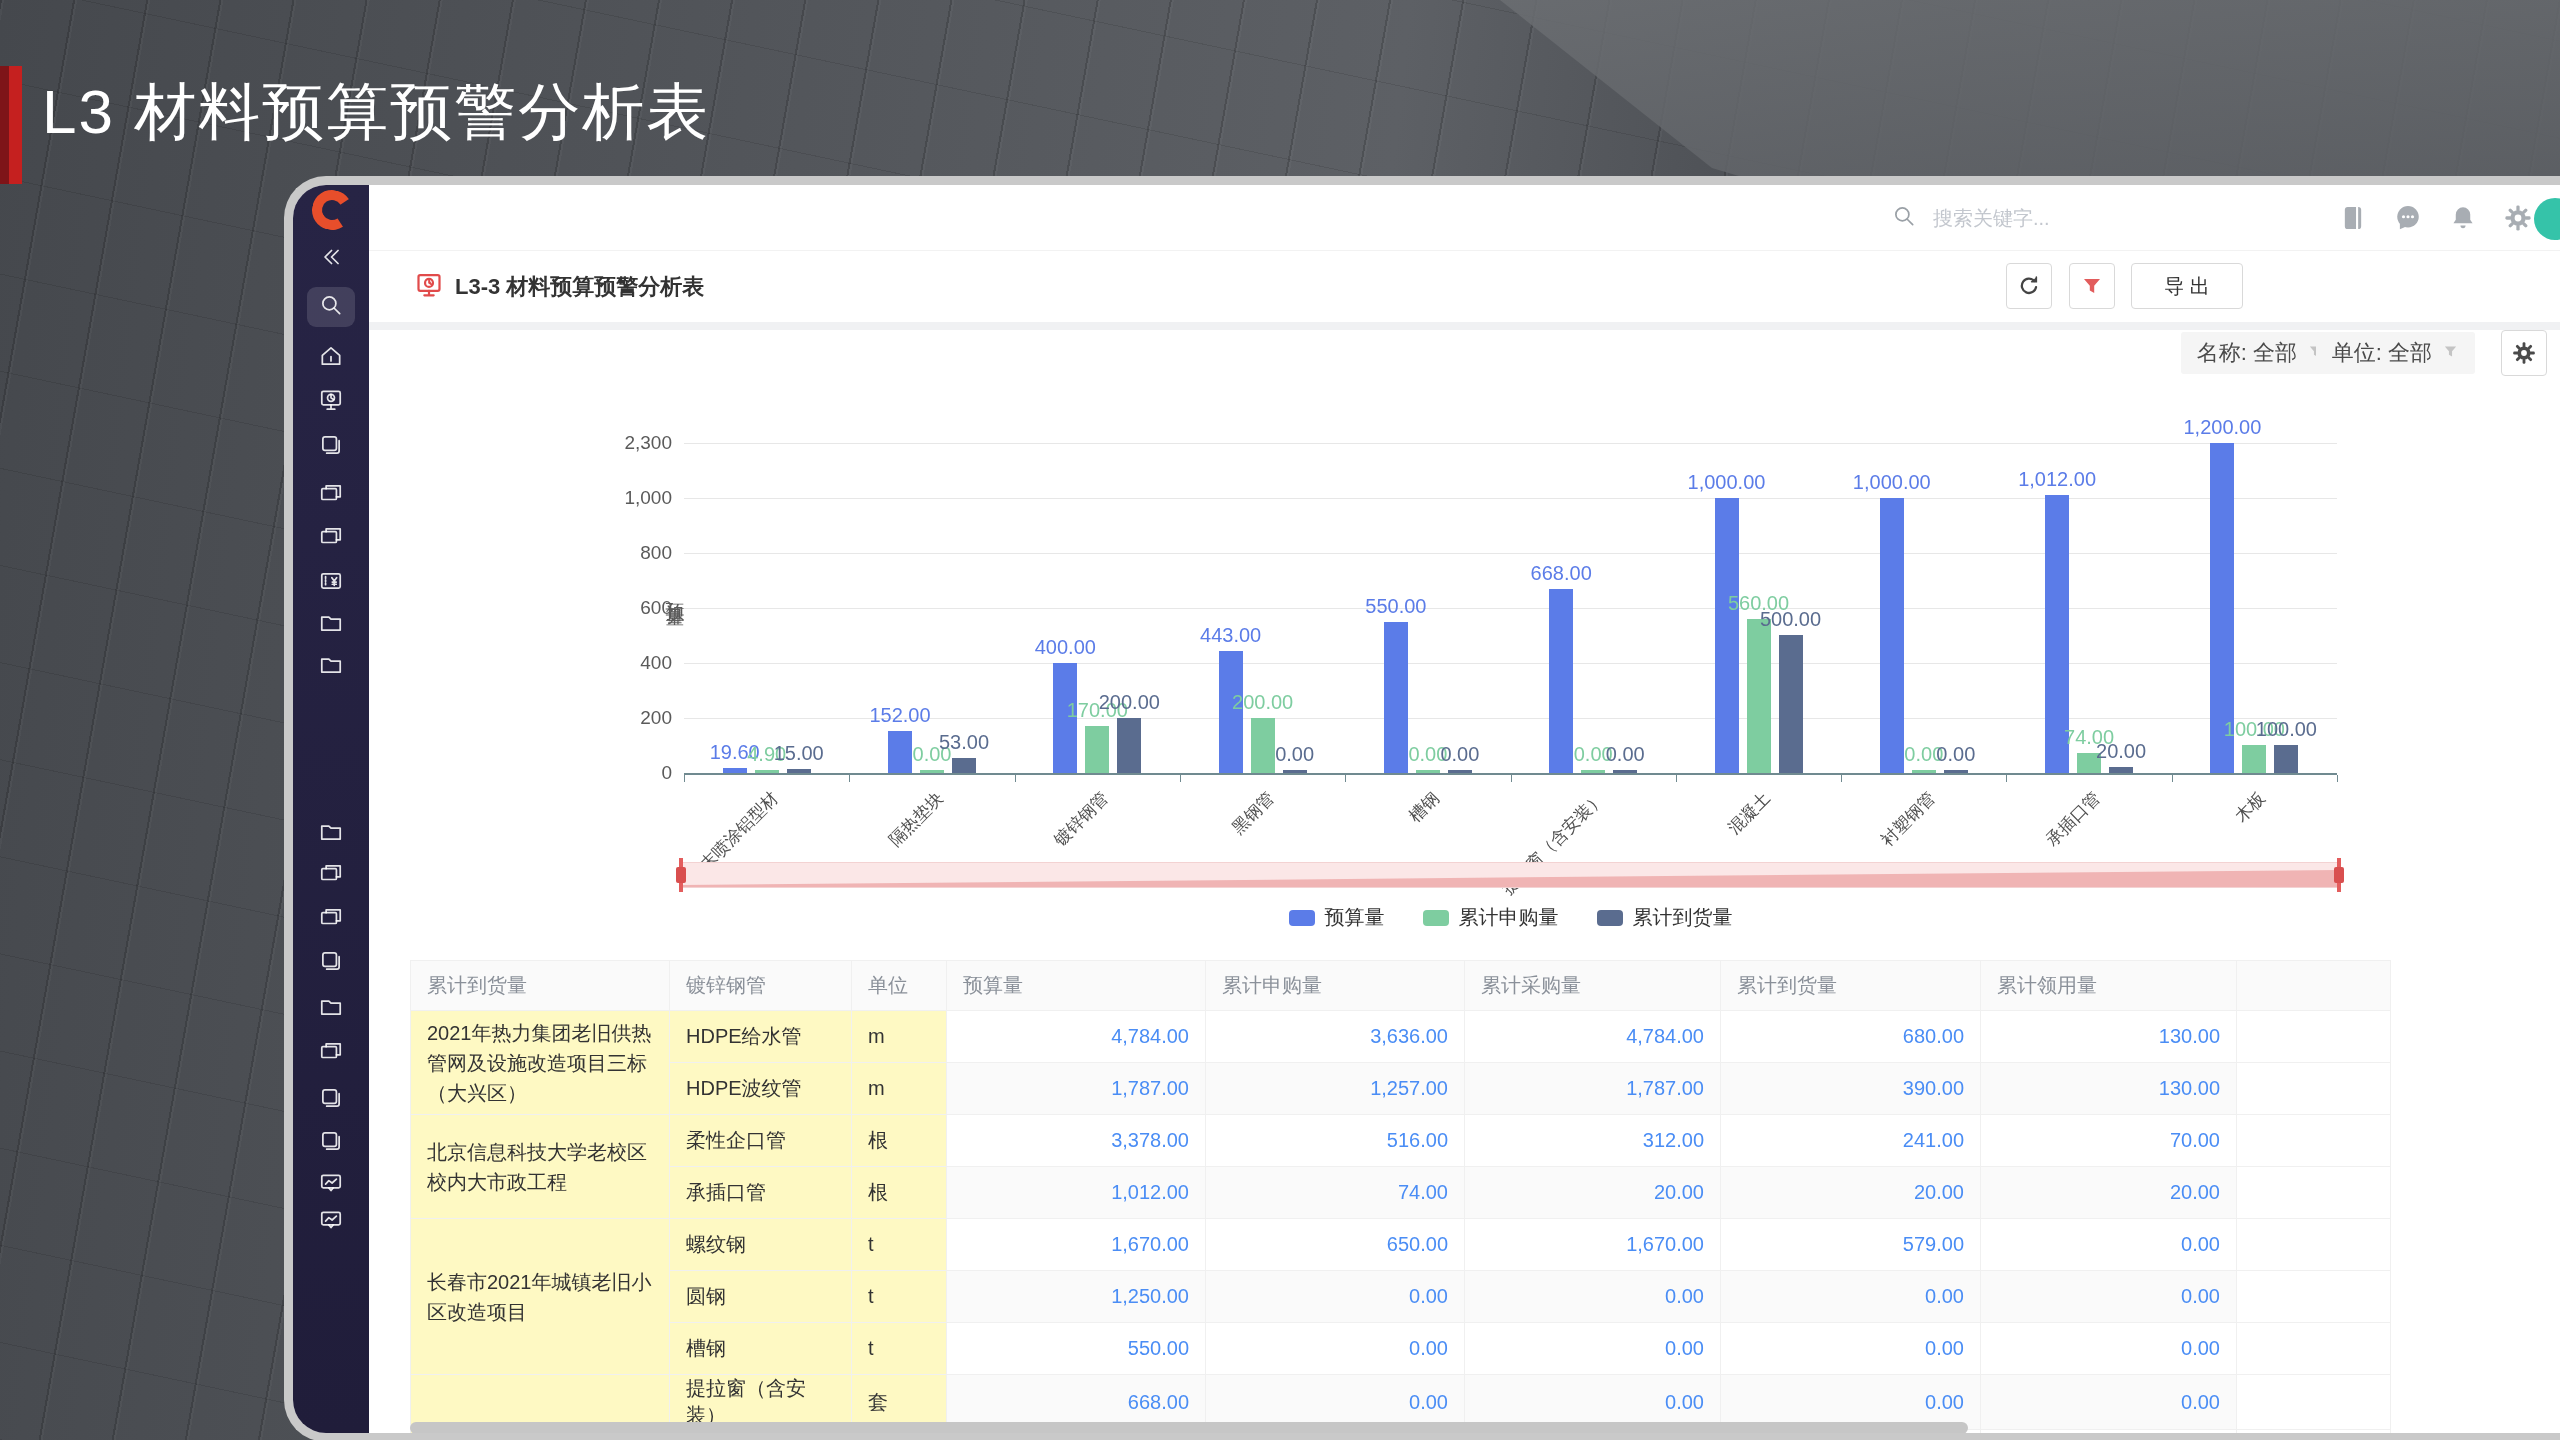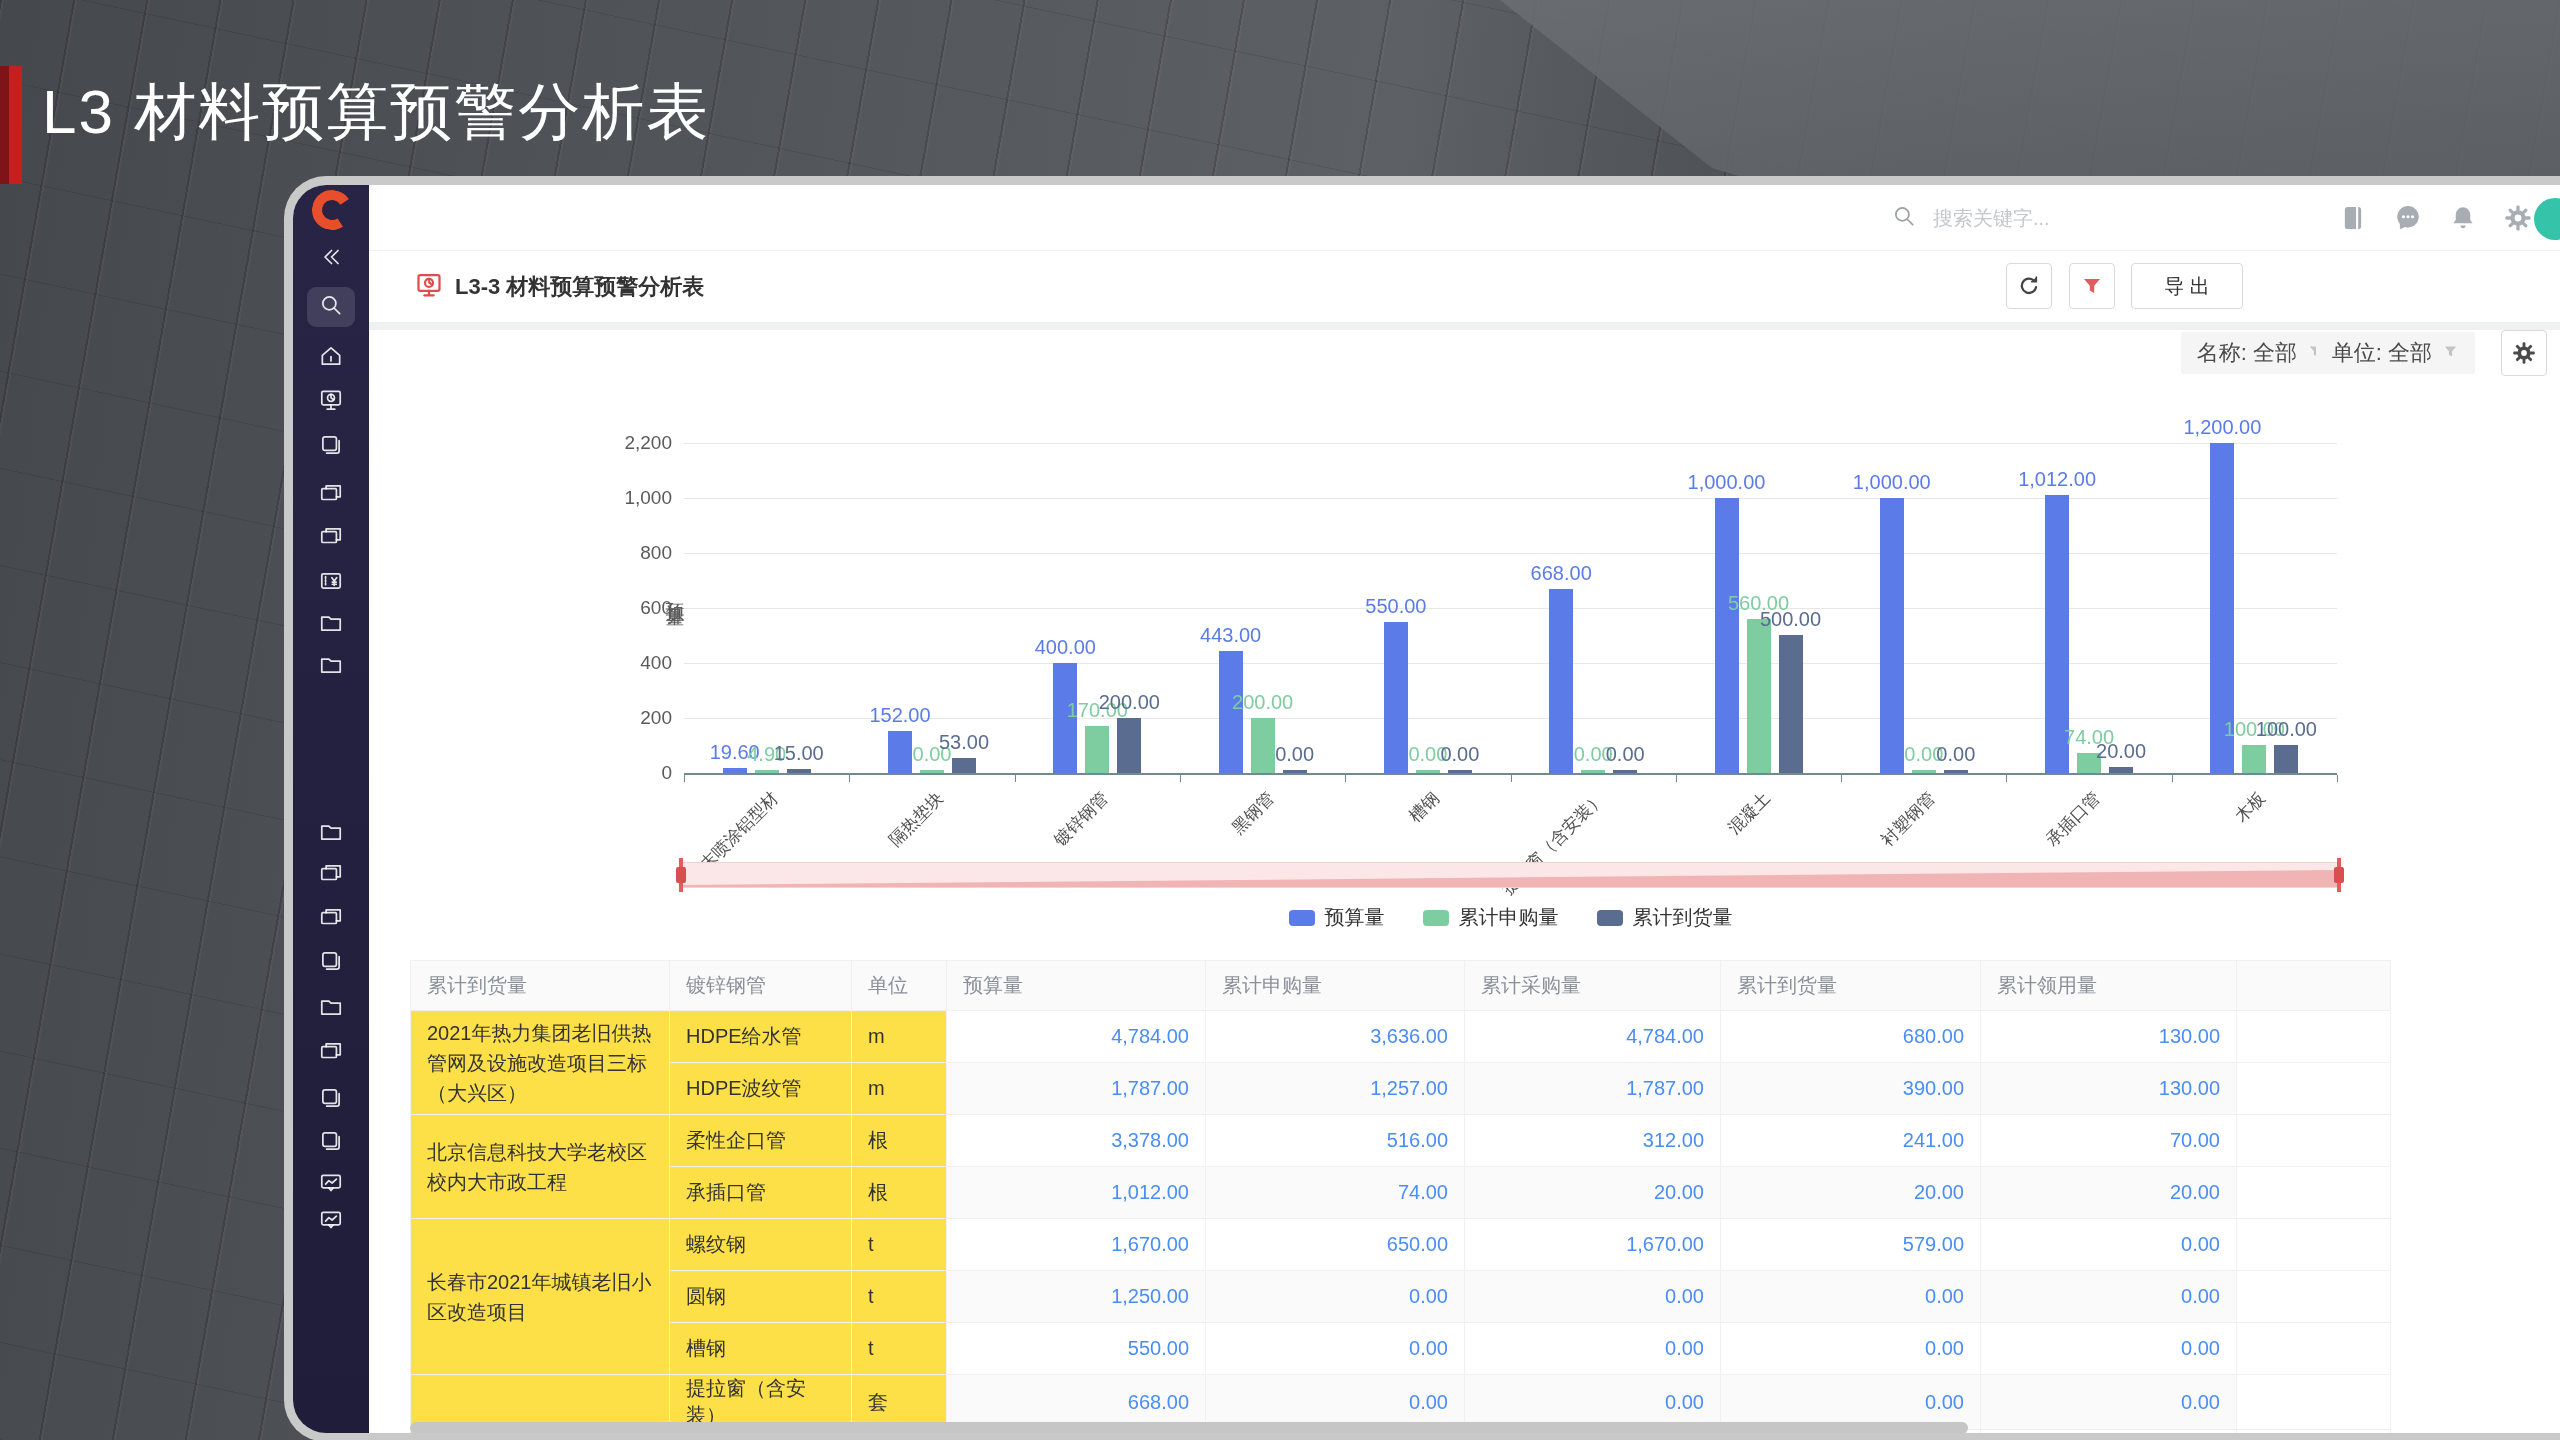--- a/index.html
+++ b/index.html
@@ -91,21 +91,21 @@
   .legend-item { display:flex; align-items:center; gap:10px; cursor:pointer; }
   .legend-swatch { width:26px; height:16px; border-radius:4px; }
   .legend-label { font-size:20px; color:#333; }
 
   
   #table-wrap { position:absolute; left:41px; top:630px; width:1980px; }
   table { border-collapse:collapse; table-layout:fixed; width:1980px; font-size:20px; }
   th { height:50px; background:#fafafa; color:#8a9099; font-weight:400; text-align:left;
     padding:0 16px; border:1px solid #f0f0f0; }
   td { height:52px; border:1px solid #f0f0f0; padding:0 16px; color:#333; }
-  td.fixedcol { background:#fde047; }
+  td.fixedcol { background:#fef9c3; }
   td.project { line-height:1.5; }
   td.num { text-align:right; color:#4a8df5; background:#fff; }
   tr.zebra td.num { background:#fafafa; }
   .hscroll { position:absolute; left:41px; top:1092px; width:1558px; height:12px;
     background:#c6c6c6; border-radius:6px; cursor:grab; }
 </style>
 </head>
 <body>
 
 <div class="bg"></div>
@@ -354,21 +354,21 @@
           <div class="gridline" style="top:165px"></div>
           <div class="gridline" style="top:110px"></div>
           <div class="gridline" style="top:55px"></div>
           <div class="gridline" style="top:0px"></div>
           <div class="ytick" style="top:319px">0</div>
           <div class="ytick" style="top:264px">200</div>
           <div class="ytick" style="top:209px">400</div>
           <div class="ytick" style="top:154px">600</div>
           <div class="ytick" style="top:99px">800</div>
           <div class="ytick" style="top:44px">1,000</div>
-          <div class="ytick" style="top:-11px">2,200</div>
+          <div class="ytick" style="top:-11px">2,300</div>
           <div class="ylabel">预算量</div>
           <div class="axis-x"></div>
           <div class="tickmark" style="left:0.0px"></div>
           <div class="tickmark" style="left:165.3px"></div>
           <div class="tickmark" style="left:330.6px"></div>
           <div class="tickmark" style="left:495.9px"></div>
           <div class="tickmark" style="left:661.2px"></div>
           <div class="tickmark" style="left:826.5px"></div>
           <div class="tickmark" style="left:991.8px"></div>
           <div class="tickmark" style="left:1157.1px"></div>

